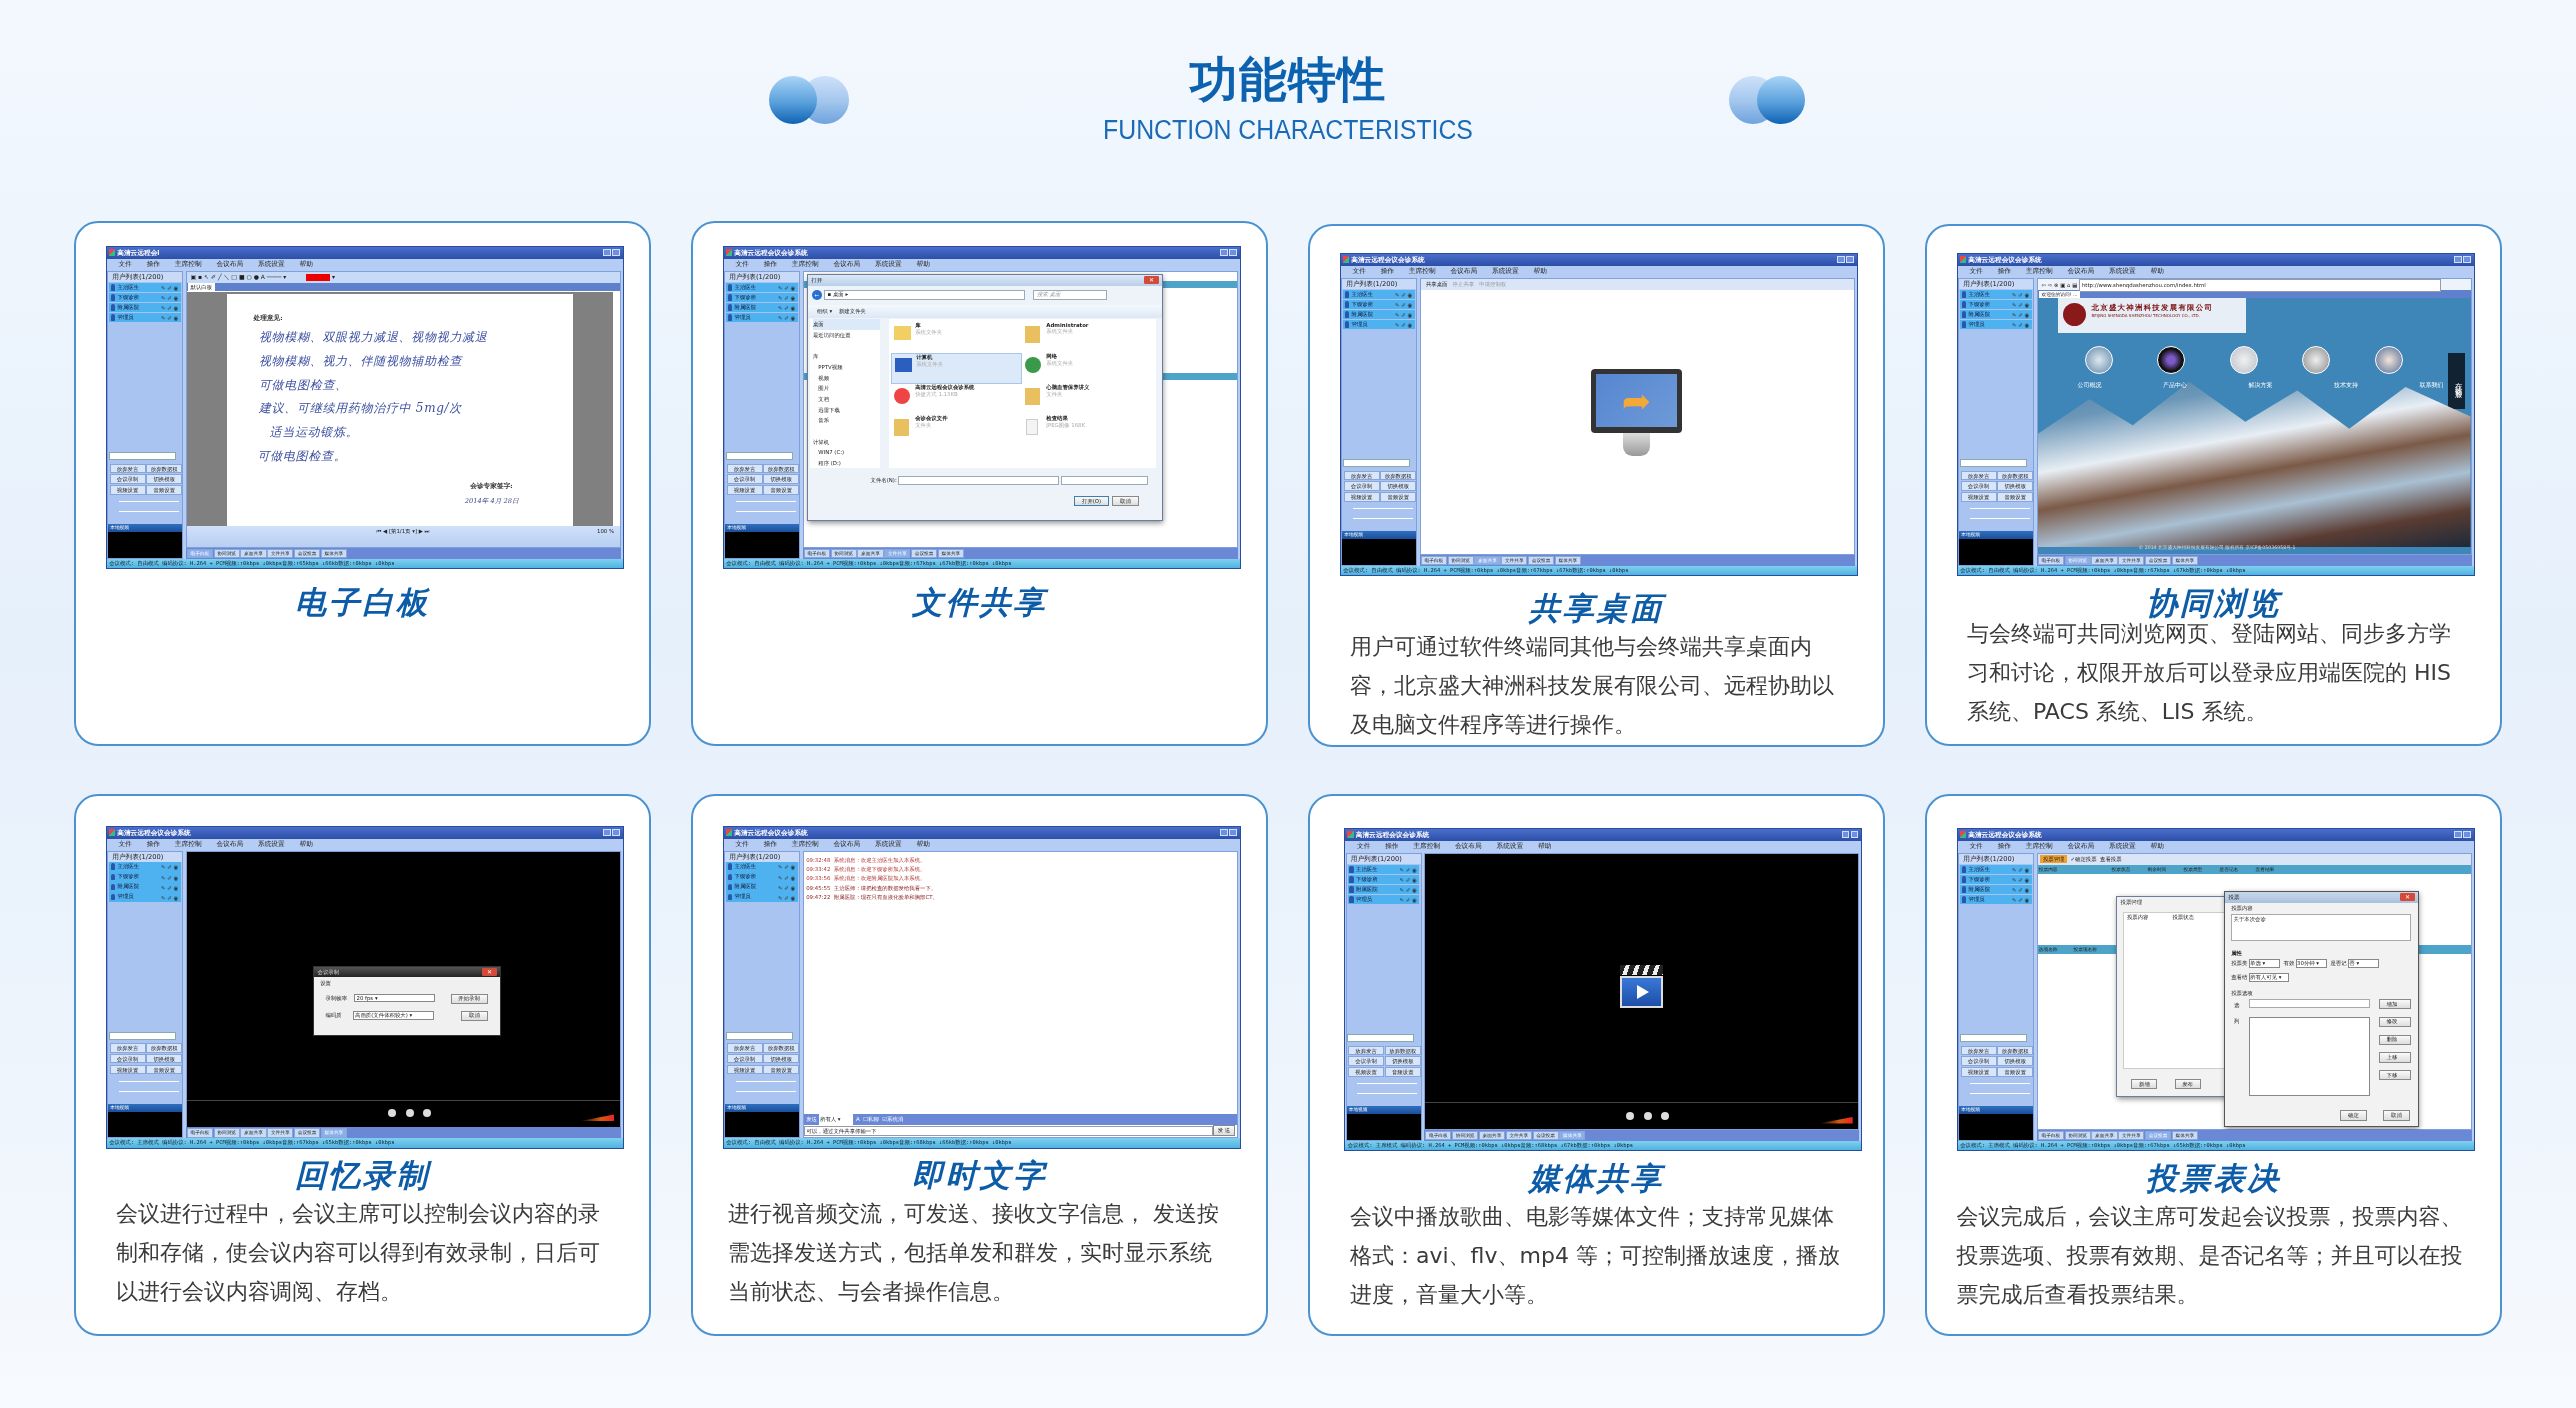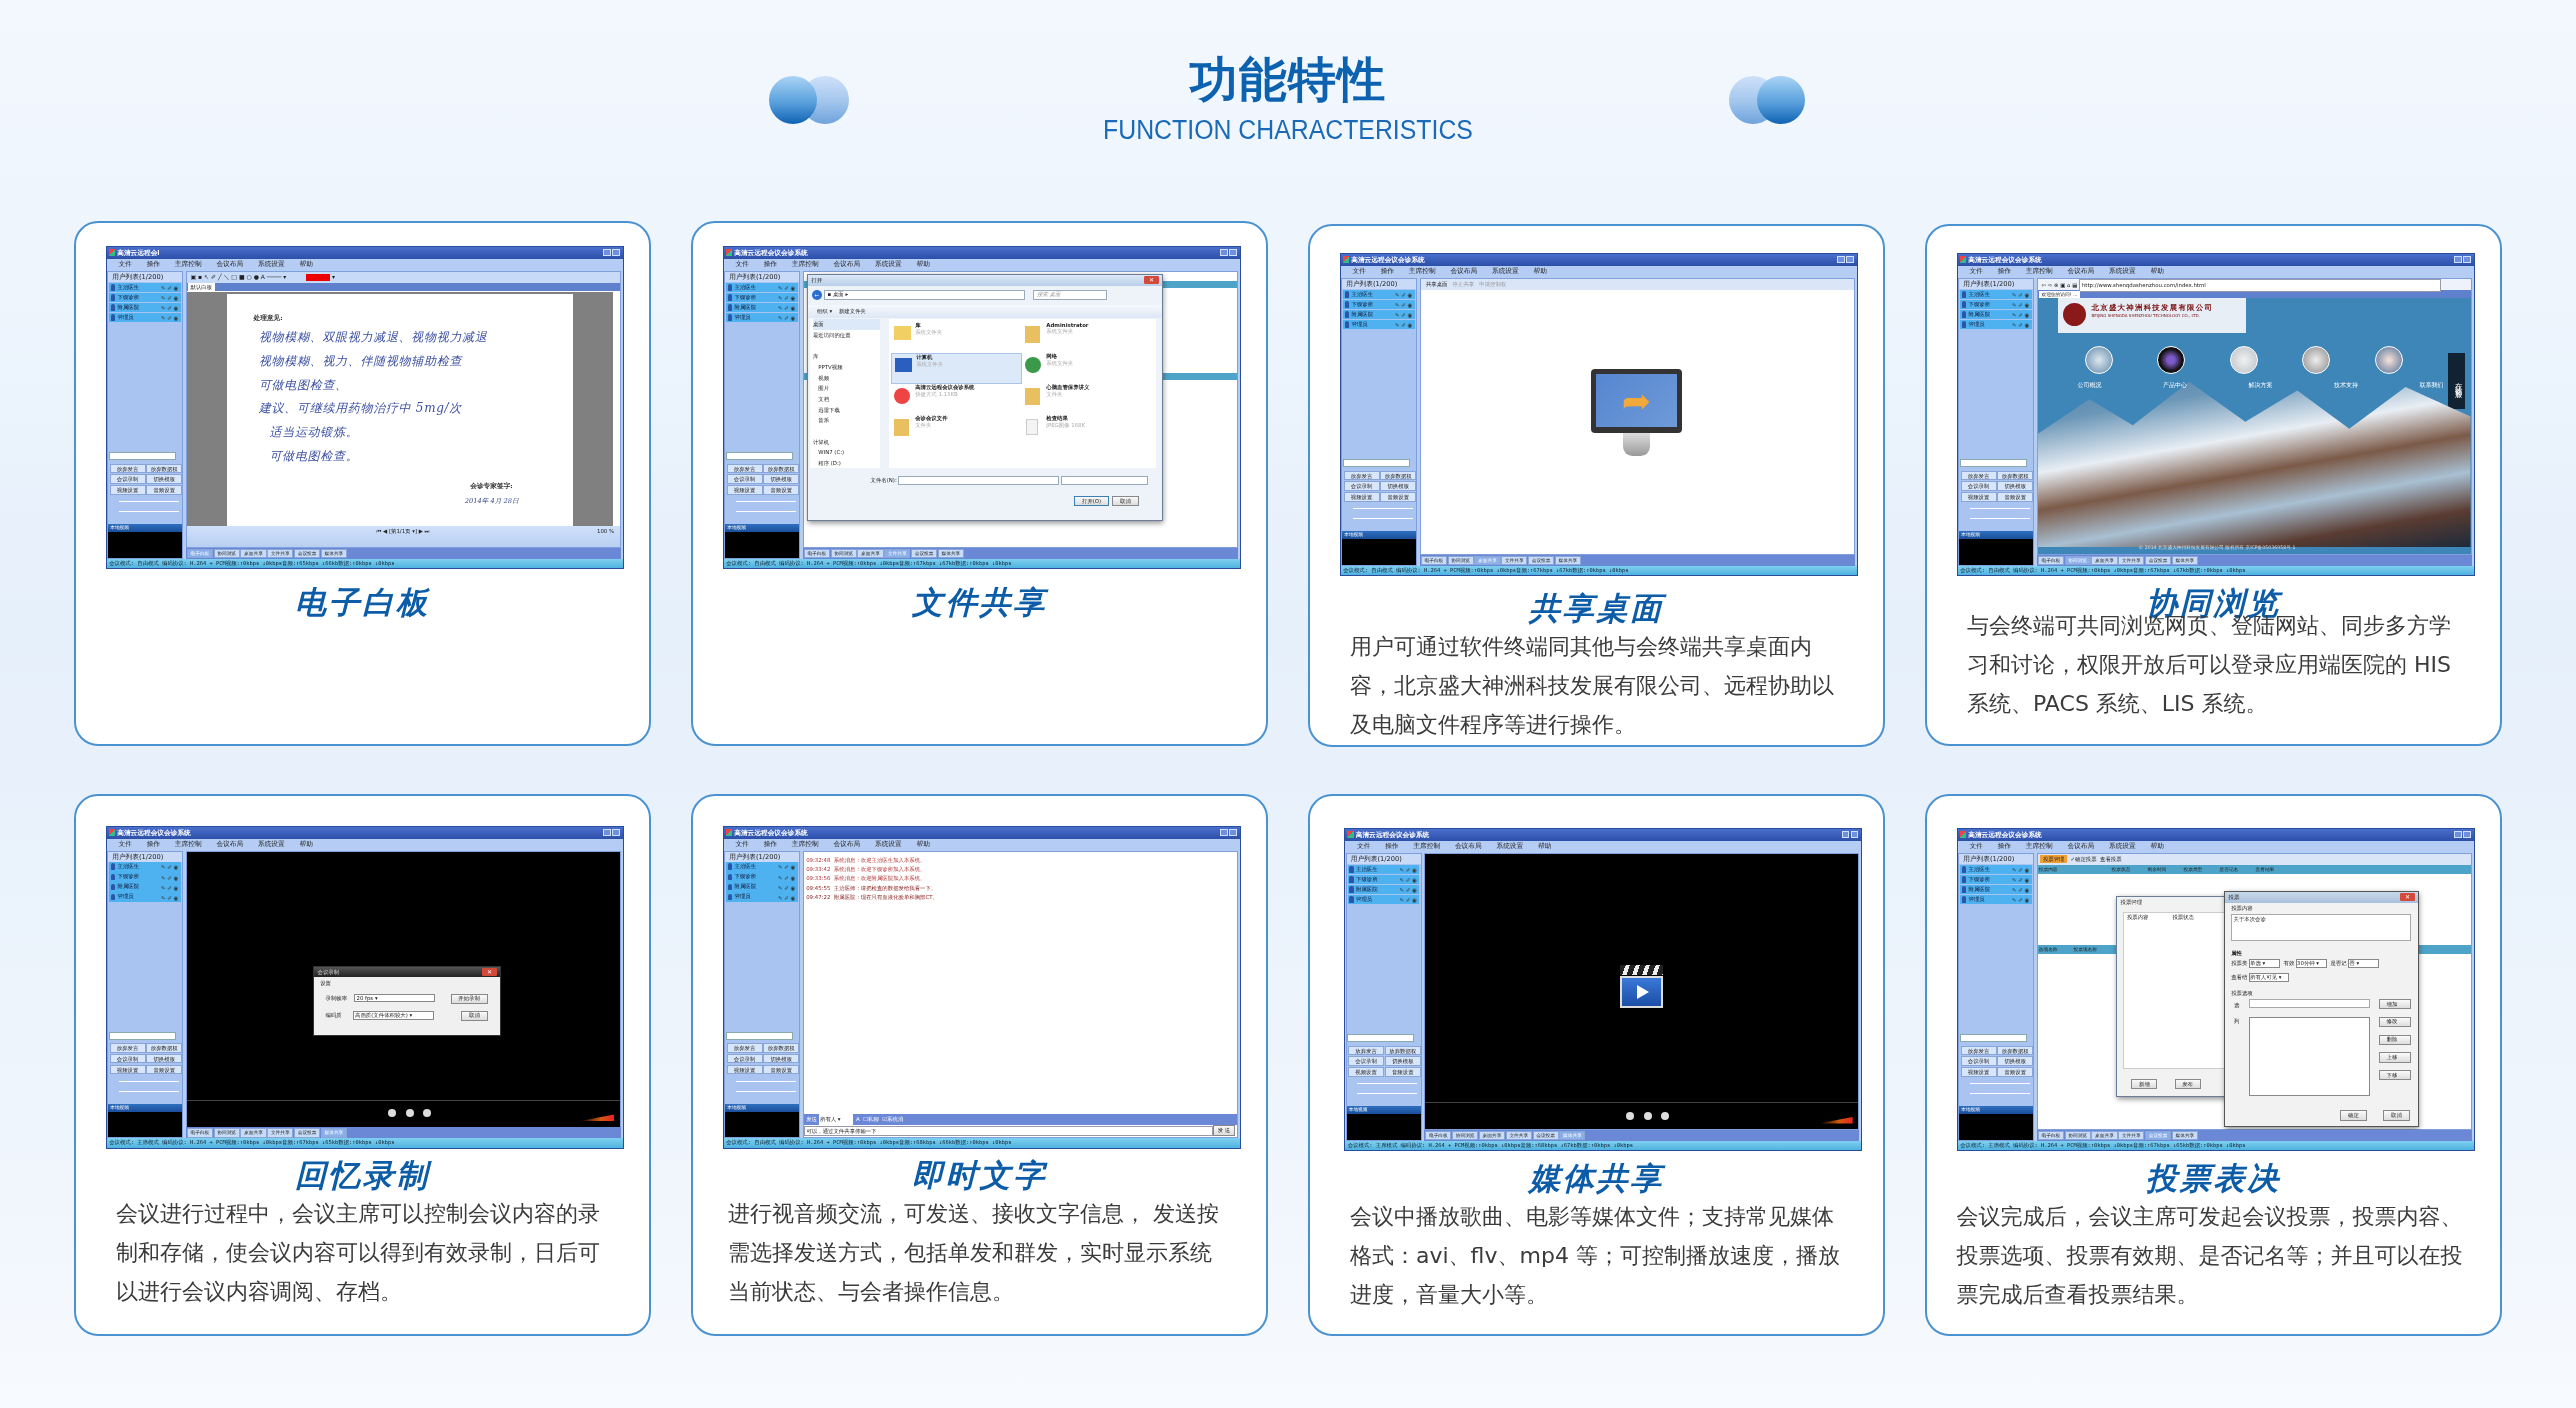--- a/index.html
+++ b/index.html
@@ -103,21 +103,21 @@
       <div class="wb-tool">▣ ▪ ↖ ✐ ╱ ＼ □ ■ ○ ● A ──── ▾<span class="red"></span> ▾</div>
       <div class="wb-tab"><span>默认白板</span></div>
       <div class="wb-area">
         <div class="wb-page">
           <div style="font-weight:bold;color:#333">处理意见:</div>
           <div class="hw">视物模糊、双眼视力减退、视物视力减退</div>
           <div class="hw">视物模糊、视力、伴随视物辅助检查</div>
           <div class="hw">可做电图检查、</div>
           <div class="hw">建议、可继续用药物治疗中  5mg/次</div>
           <div class="hw" style="margin-left:16px">适当运动锻炼。</div>
-          <div class="hw" style="margin-left:16px">可做电图检查。</div>
+          <div class="hw" style="margin-left:4px">可做电图检查。</div>
           <div style="position:absolute;right:60px;bottom:35px;color:#333;font-weight:bold">会诊专家签字:</div>
           <div style="position:absolute;right:54px;bottom:20px;font-style:italic">2014年 4月 28日</div>
         </div>
       </div>
       <div class="wb-nav">⏮ ◀ [<span>第1/1页</span> ▾] ▶ ⏭ <span style="position:absolute;right:5.4px;top:0">100 %</span></div>
     </div>
     <div class="mtabs"><span class="on">电子白板</span><span>协同浏览</span><span>桌面共享</span><span>文件共享</span><span>会议投票</span><span>媒体共享</span></div>
     <div class="status">会议模式: 自由模式   编码协议: H.264 + PCM视频:↑0kbps ↓0kbps音频:↑65kbps ↓66kb数据:↑0kbps ↓0kbps</div>
   </div>
   <div class="card-title" style="top:359px">电子白板</div>
@@ -259,21 +259,21 @@
           <span>解决方案</span>
           <span>技术支持</span>
           <span>联系我们</span>
         </div>
       <div style="position:absolute;left:101px;bottom:4px;color:#ddd;font-size:4.7px;white-space:nowrap">© 2014 北京盛大神州科技发展有限公司 版权所有  京ICP备05036958号-1</div>
     </div>
     <div class="mtabs"><span>电子白板</span><span class="on">协同浏览</span><span>桌面共享</span><span>文件共享</span><span>会议投票</span><span>媒体共享</span></div>
     <div class="status">会议模式: 自由模式   编码协议: H.264 + PCM视频:↑0kbps ↓0kbps音频:↑67kbps ↓67kb数据:↑0kbps ↓0kbps</div>
   </div>
   <div class="card-title" style="top:357px">协同浏览</div>
-  <div class="card-desc" style="top:380px">与会终端可共同浏览网页、登陆网站、同步多方学习和讨论，权限开放后可以登录应用端医院的 HIS 系统、PACS 系统、LIS 系统。</div>
+  <div class="card-desc" style="top:388px">与会终端可共同浏览网页、登陆网站、同步多方学习和讨论，权限开放后可以登录应用端医院的 HIS 系统、PACS 系统、LIS 系统。</div>
 </div>
 
 <div class="card" style="left:74px;top:794px;height:542px">
   <div class="shot" style="top:29.5px">
     <div class="tbar"><span class="logo"></span><span>高清云远程会议会诊系统</span><span class="wbtn" style="right:12px"></span><span class="wbtn" style="right:2.7px"></span></div>
     <div class="menu"><span>文件</span><span>操作</span><span>主席控制</span><span>会议布局</span><span>系统设置</span><span>帮助</span></div>
     <div class="side">
       <div class="ulh">用户列表(1/200)</div>
       <div class="usr"><span>主治医生</span><i>✎ ✐ ◉</i></div>
       <div class="usr"><span>下级诊所</span><i>✎ ✐ ◉</i></div>

